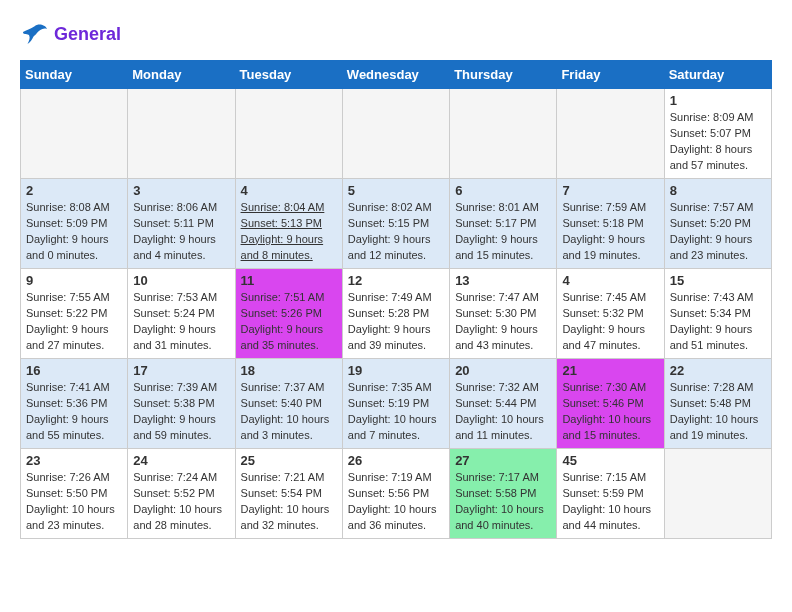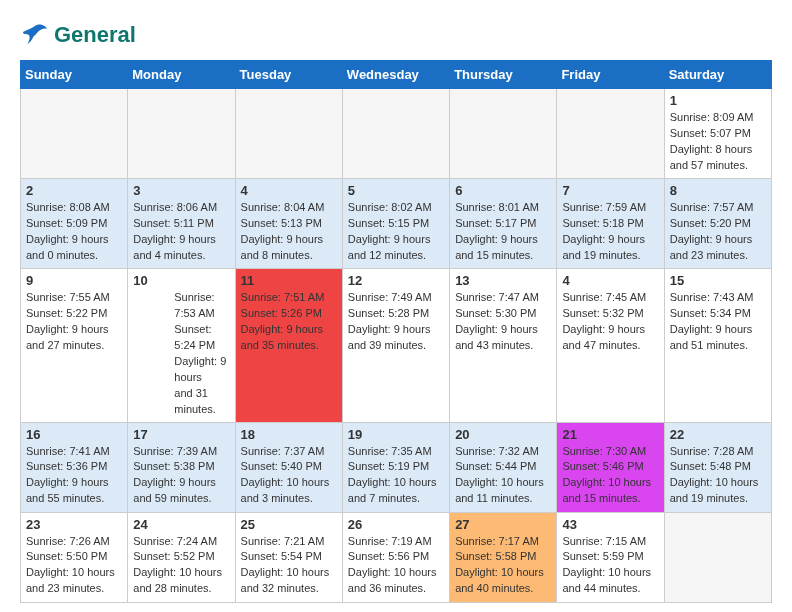--- a/index.html
+++ b/index.html
@@ -15,23 +15,23 @@
       justify-content: space-between;
       align-items: flex-start;
       margin-bottom: 10px;
     }
     .logo {
       display: flex;
       align-items: center;
       gap: 4px;
     }
     .logo-text {
-      font-size: 22px;
+      font-size: 18px;
       font-weight: bold;
-      color: #0f766e;
+      color: #6d28d9;
       line-height: 1.1;
     }
     .logo-text span {
       color: #1a6fc4;
     }
     .logo-bird {
       width: 30px;
       height: 30px;
     }
     .title-block {
@@ -154,21 +154,21 @@
         </td>
         <td style="background: rgb(220, 233, 247);">
           <span class="day-number">3</span>
           <div class="day-info" style="white-space: pre-line;">Sunrise: 8:06 AM
 Sunset: 5:11 PM
 Daylight: 9 hours
 and 4 minutes.</div>
         </td>
         <td style="background: rgb(220, 233, 247);">
           <span class="day-number">4</span>
-          <div class="day-info" style="white-space: pre-line;">Sunrise: 8:04 AM
+          <div class="day-info" style="white-space: pre-line; text-decoration: underline;">Sunrise: 8:04 AM
 Sunset: 5:13 PM
 Daylight: 9 hours
 and 8 minutes.</div>
         </td>
         <td style="background: rgb(220, 233, 247);">
           <span class="day-number">5</span>
           <div class="day-info" style="white-space: pre-line;">Sunrise: 8:02 AM
 Sunset: 5:15 PM
 Daylight: 9 hours
 and 12 minutes.</div>
@@ -198,26 +198,26 @@
       <tr>
         <td style="background: rgb(255, 255, 255);">
           <span class="day-number">9</span>
           <div class="day-info" style="white-space: pre-line;">Sunrise: 7:55 AM
 Sunset: 5:22 PM
 Daylight: 9 hours
 and 27 minutes.</div>
         </td>
         <td style="background: rgb(255, 255, 255);">
           <span class="day-number">10</span>
-          <div class="day-info" style="white-space: pre-line; margin-left: 41px;">Sunrise: 7:53 AM
+          <div class="day-info" style="white-space: pre-line;">Sunrise: 7:53 AM
 Sunset: 5:24 PM
 Daylight: 9 hours
 and 31 minutes.</div>
         </td>
-        <td style="background: #ef4444;">
+        <td style="background: #d946ef;">
           <span class="day-number">11</span>
           <div class="day-info" style="white-space: pre-line;">Sunrise: 7:51 AM
 Sunset: 5:26 PM
 Daylight: 9 hours
 and 35 minutes.</div>
         </td>
         <td style="background: rgb(255, 255, 255);">
           <span class="day-number">12</span>
           <div class="day-info" style="white-space: pre-line;">Sunrise: 7:49 AM
 Sunset: 5:28 PM
@@ -319,29 +319,29 @@
 Daylight: 10 hours
 and 32 minutes.</div>
         </td>
         <td style="background: rgb(255, 255, 255);">
           <span class="day-number">26</span>
           <div class="day-info" style="white-space: pre-line;">Sunrise: 7:19 AM
 Sunset: 5:56 PM
 Daylight: 10 hours
 and 36 minutes.</div>
         </td>
-        <td style="background: #fdba74;">
+        <td style="background: #86efac;">
           <span class="day-number">27</span>
           <div class="day-info" style="white-space: pre-line;">Sunrise: 7:17 AM
 Sunset: 5:58 PM
 Daylight: 10 hours
 and 40 minutes.</div>
         </td>
         <td style="background: rgb(255, 255, 255);">
-          <span class="day-number">43</span>
+          <span class="day-number">45</span>
           <div class="day-info" style="white-space: pre-line;">Sunrise: 7:15 AM
 Sunset: 5:59 PM
 Daylight: 10 hours
 and 44 minutes.</div>
         </td>
         <td class="empty"></td>
       </tr>
     </tbody>
 </table>
 

